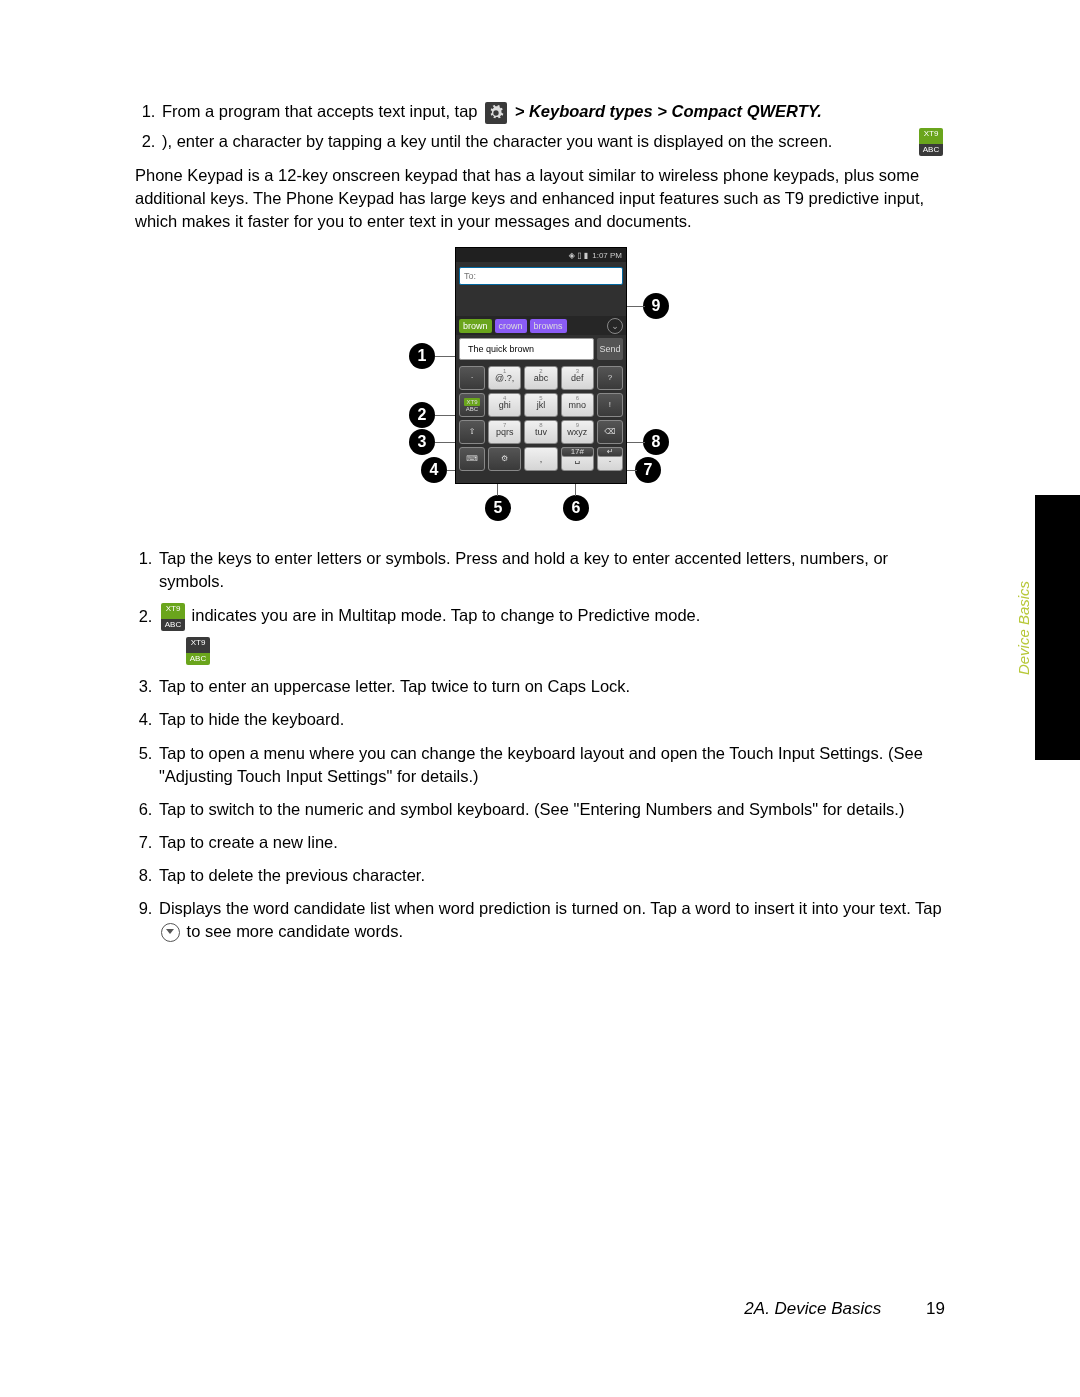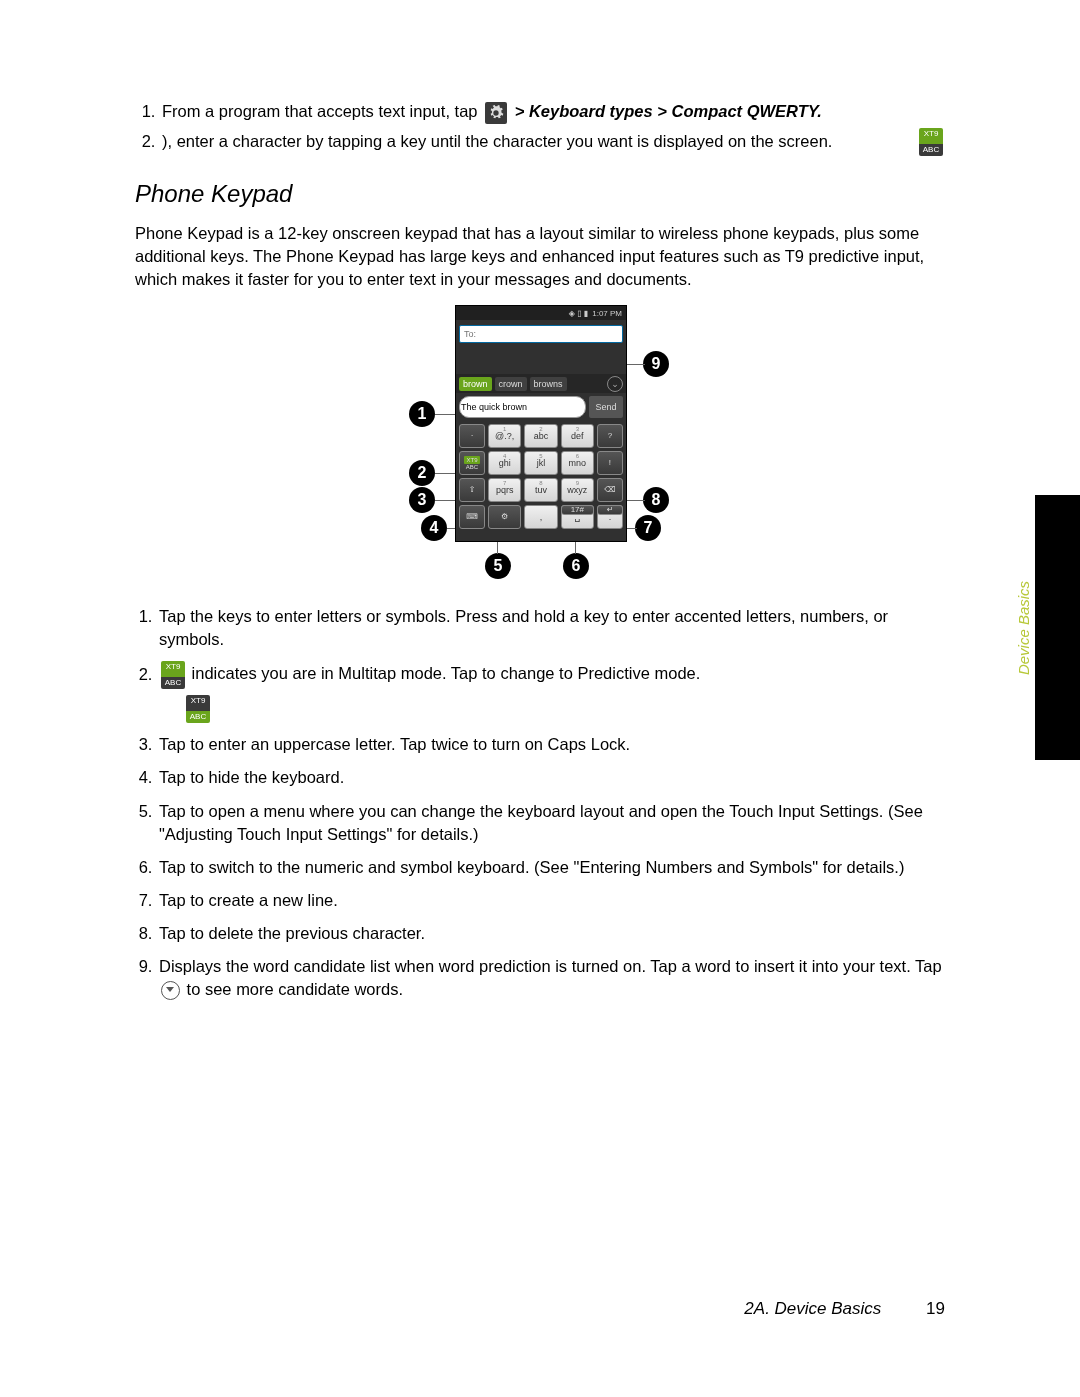--- a/index.html
+++ b/index.html
@@ -27,25 +27,25 @@
 .footer{position:absolute;bottom:78px;left:0;right:0;text-align:right;padding-right:135px;font-style:italic;font-size:17px}
 .footer .pg{font-style:normal;margin-left:40px}
 .diagram{position:relative;width:322px;height:280px;margin:0 auto 20px auto}
 .callout{position:absolute;width:26px;height:26px;border-radius:50%;background:#000;color:#fff;font-size:16px;font-weight:bold;display:flex;align-items:center;justify-content:center}
 .phone{position:absolute;left:76px;top:0;width:170px;height:235px;background:#303030;border:1px solid #000}
 .statusbar{height:14px;background:#202020;color:#ccc;font-size:8px;display:flex;justify-content:flex-end;align-items:center;padding:0 4px;gap:4px}
 .to-row{height:18px;padding:3px}
 .to-row input{width:100%;height:100%;box-sizing:border-box;font-size:9px;padding:0 4px;border:1px solid #0369a1;border-radius:2px}
 .msgarea{height:30px}
 .cand{height:19px;background:#262626;display:flex;align-items:center;padding:0 3px;gap:3px}
-.cand .word{background:#404040;color:#ddd;font-size:9px;padding:2px 4px;border-radius:2px}
+.cand .word{background:#8b5cf6;color:#ddd;font-size:9px;padding:2px 4px;border-radius:2px}
 .cand .word.active{background:#6aa51c;color:#fff}
 .cand .arrow{width:14px;height:14px;border:1px solid #888;border-radius:50%;color:#aaa;font-size:9px;display:flex;align-items:center;justify-content:center;margin-left:auto}
 .compose{height:22px;display:flex;padding:3px;gap:3px}
-.compose input{flex:1;font-size:9px;border:1px solid #999;border-radius:10px;padding:0 1px}
+.compose input{flex:1;font-size:9px;border:1px solid #999;border-radius:2px;padding:0 8px}
 .compose .send{width:34px;background:#555;color:#ddd;font-size:9px;border-radius:2px;display:flex;align-items:center;justify-content:center}
 .kbd{padding:3px;display:grid;grid-template-columns:26px 1fr 1fr 1fr 26px;grid-auto-rows:24px;gap:3px}
 .key{background:linear-gradient(#f0f0f0,#d5d5d5);border:1px solid #888;border-radius:3px;display:flex;flex-direction:column;align-items:center;justify-content:center;font-size:9px;color:#333;line-height:1;position:relative}
 .key .sup{font-size:6px;color:#888;position:absolute;top:1px}
 .key.dark{background:linear-gradient(#555,#3a3a3a);color:#ddd}
 .key.mini{font-size:8px}
 .leader{position:absolute;height:1px;background:#666}
 ol.legend{padding-left:22px;margin:18px 0 0 0}
 ol.legend>li{font-size:16.5px;line-height:1.4;margin-bottom:10px;padding-left:2px}
 .indent-line{margin:6px 0 6px 25px;font-size:16.5px;line-height:1.4}
@@ -74,21 +74,20 @@
     </li>
     <li>
       <span class="xt9-box xt9-a" style="float:right;margin-left:4px;margin-top:-2px">
         <div class="top">XT9</div>
         <div class="bot">ABC</div>
       </span>
       <span> ), enter a character by tapping a key until the character you want is displayed on the screen.</span>
     </li>
   </ol>
 
-  <div class="h2">Phone Keypad</div>
   <p class="body-p">Phone Keypad is a 12-key onscreen keypad that has a layout similar to wireless phone keypads, plus some additional keys. The Phone Keypad has large keys and enhanced input features such as T9 predictive input, which makes it faster for you to enter text in your messages and documents.</p>
 
   <div class="diagram">
     <div class="callout" style="left:30px;top:96px">1</div>
     <div class="callout" style="left:30px;top:155px">2</div>
     <div class="callout" style="left:30px;top:182px">3</div>
     <div class="callout" style="left:42px;top:210px">4</div>
     <div class="callout" style="left:106px;top:248px">5</div>
     <div class="callout" style="left:184px;top:248px">6</div>
     <div class="callout" style="left:256px;top:210px">7</div>

